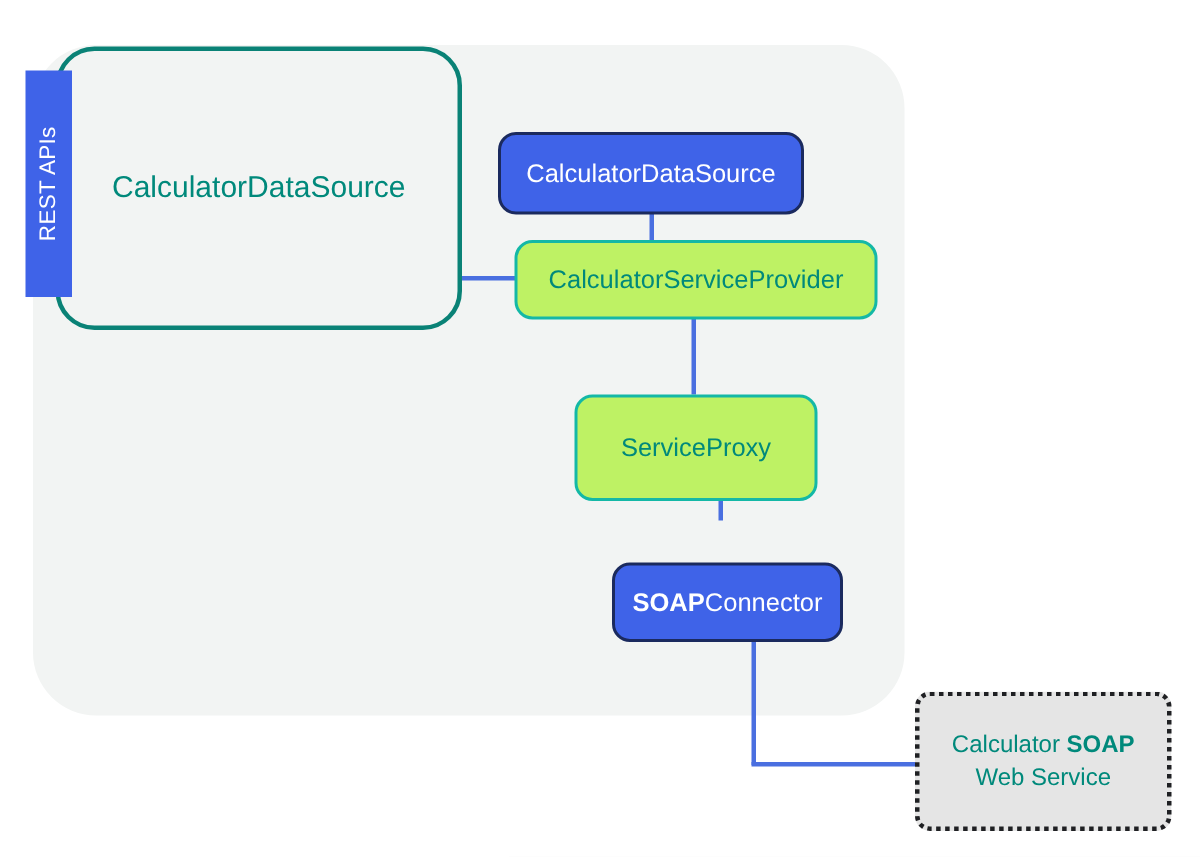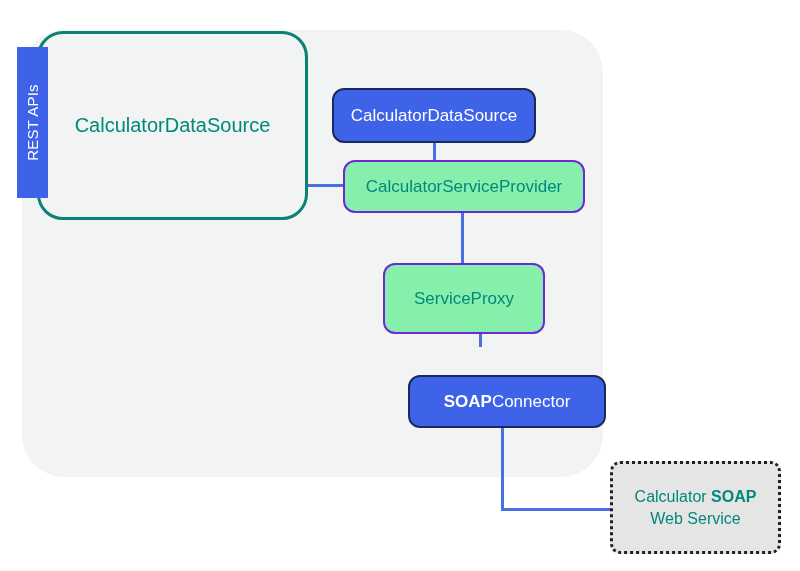--- a/index.html
+++ b/index.html
@@ -46,22 +46,22 @@
     border-radius: 12px;
   }
   .node-blue {
     background: #3f63e8;
     border: 2px solid #1b2a5e;
     color: #ffffff;
     font-size: 17px;
     margin-top: 30px;
   }
   .node-light {
-    background: #86efac;
-    border: 2px solid #6d28d9;
+    background: #bef264;
+    border: 2px solid #14b8a6;
     color: #00897b;
     font-size: 17px;
   }
   .node-dotted {
     background: #e5e5e5;
     border: 3px dotted #1f2023;
     color: #00897b;
     font-size: 16px;
     line-height: 1.35;
     border-radius: 10px;
@@ -139,21 +139,21 @@
   </div>
 
   <div class="node node-light" style="left:343px; top:160px; width:242px; height:53px;">
     <span class="lbl">CalculatorServiceProvider</span>
   </div>
 
   <div class="node node-light" style="left:383px; top:263px; width:162px; height:71px;">
     <span class="lbl">ServiceProxy</span>
   </div>
 
-  <div class="node node-blue" style="left:408px; top:345px; width:198px; height:53px;">
+  <div class="node node-blue" style="left:408px; top:345px; width:154px; height:53px;">
     <span class="lbl"><span class="b">SOAP</span><span>Connector</span></span>
   </div>
 
   <div class="node node-dotted" style="left:610px; top:461px; width:171px; height:93px;">
     <span class="lbl"><span>Calculator </span><span class="b">SOAP</span><br><span>Web Service</span></span>
   </div>
 
 </div>
 
 </body></html>

